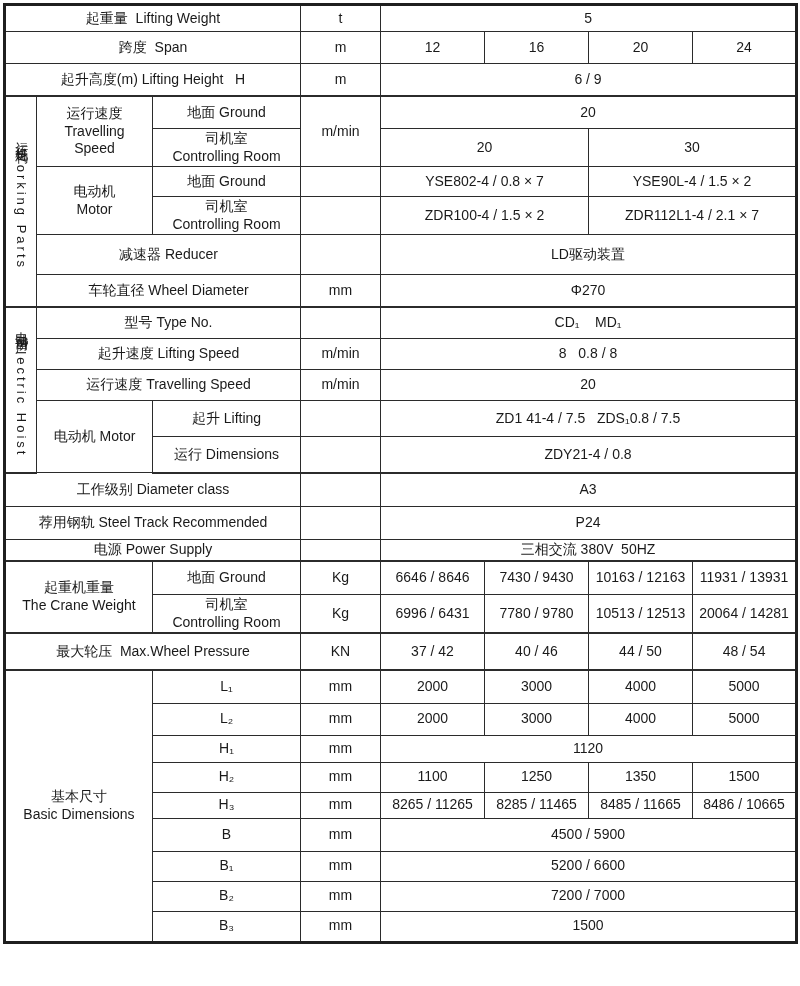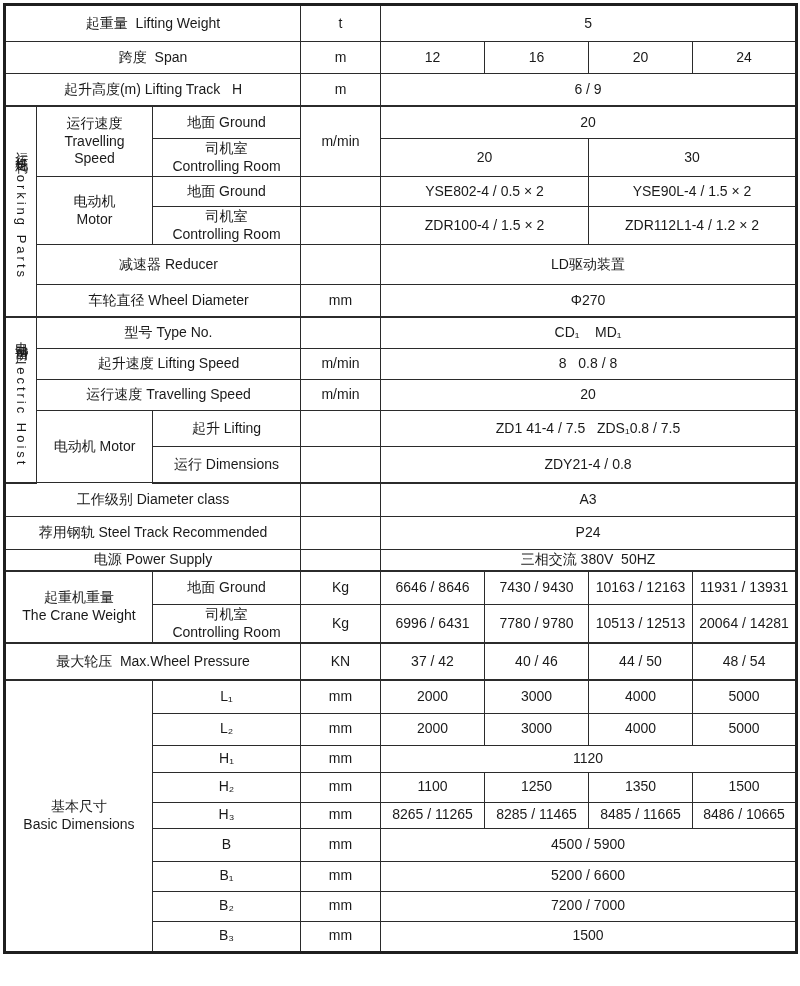--- a/index.html
+++ b/index.html
@@ -48,37 +48,37 @@
       <col style="width:116px">
       <col style="width:148px">
       <col style="width:80px">
     <col style="width:104px">
       <col style="width:104px">
       <col style="width:104px">
       <col style="width:104px">
   </colgroup>
 
   <tbody>
-      <tr style="height:37px">
+      <tr style="height:27px">
     <td class="lbl" colspan="3">起重量  Lifting Weight</td>
     <td class="unit">t</td>
     <td class="val" colspan="4">5</td>
   </tr>
 
   <tr style="height:32px">
     <td class="lbl" colspan="3">跨度  Span</td>
     <td class="unit">m</td>
     <td class="val">12</td>
     <td class="val">16</td>
     <td class="val">20</td>
     <td class="val">24</td>
   </tr>
 
   <tr style="height:32px" class="sec">
-    <td class="lbl" colspan="3">起升高度(m) Lifting Track   H</td>
+    <td class="lbl" colspan="3">起升高度(m) Lifting Height   H</td>
     <td class="unit">m</td>
     <td class="val" colspan="4">6 / 9</td>
   </tr>
 
   <tr style="height:33px">
     <td class="vert bb2" rowspan="6">运行机构 Working Parts</td>
     <td class="lbl" rowspan="2">运行速度
 Travelling
 Speed</td>
     <td class="lbl">地面 Ground</td>
@@ -91,30 +91,30 @@
 Controlling Room</td>
     <td class="val" colspan="2">20</td>
     <td class="val" colspan="2">30</td>
   </tr>
 
   <tr style="height:30px">
     <td class="lbl" rowspan="2">电动机
 Motor</td>
     <td class="lbl">地面 Ground</td>
     <td class="unit"></td>
-    <td class="val" colspan="2">YSE802-4 / 0.5 × 2</td>
+    <td class="val" colspan="2">YSE802-4 / 0.8 × 7</td>
     <td class="val" colspan="2">YSE90L-4 / 1.5 × 2</td>
   </tr>
 
   <tr style="height:31px">
     <td class="lbl">司机室
 Controlling Room</td>
     <td class="unit"></td>
     <td class="val" colspan="2">ZDR100-4 / 1.5 × 2</td>
-    <td class="val" colspan="2">ZDR112L1-4 / 1.2 × 2</td>
+    <td class="val" colspan="2">ZDR112L1-4 / 2.1 × 7</td>
   </tr>
 
   <tr style="height:40px">
     <td class="lbl" colspan="2">减速器 Reducer</td>
     <td class="unit"></td>
     <td class="val" colspan="4">LD驱动装置</td>
   </tr>
 
   <tr style="height:32px" class="sec">
     <td class="lbl" colspan="2">车轮直径 Wheel Diameter</td>

